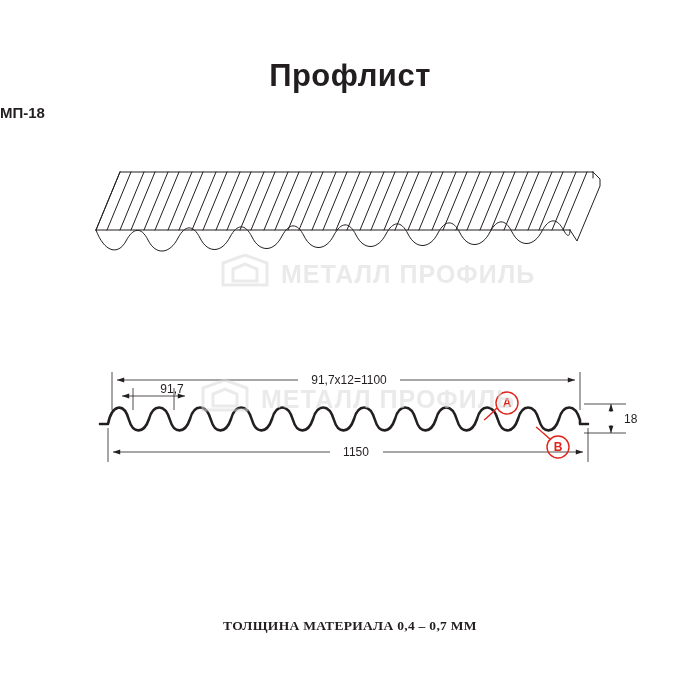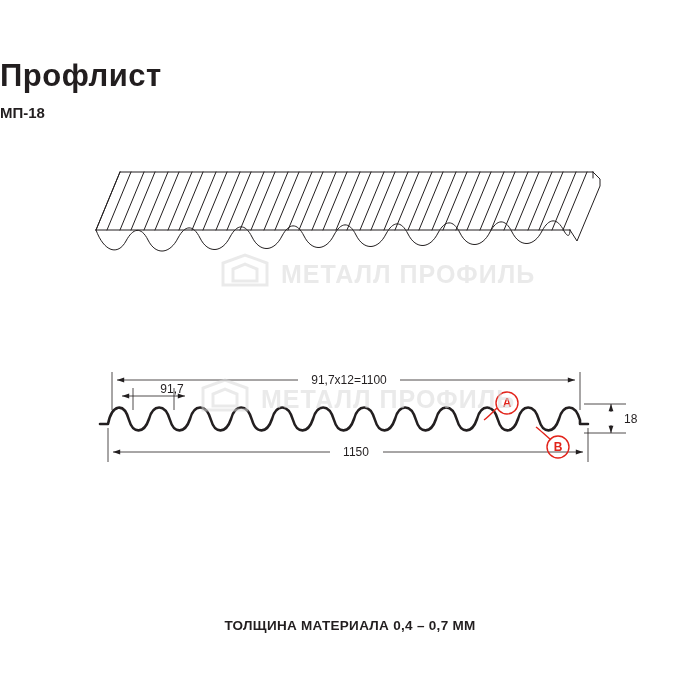--- a/index.html
+++ b/index.html
@@ -20,21 +20,21 @@
     inset: 0;
     width: 700px;
     height: 700px;
   }
   
   .title {
     position: absolute;
     top: 58px;
     left: 0;
     width: 700px;
-    text-align: left;
+    text-align: center;
     font-size: 31px;
     font-weight: bold;
     letter-spacing: 0.5px;
     color: #221e1f;
   }
   .subtitle {
     position: absolute;
     top: 104px;
     left: 0;
     width: 700px;
@@ -46,20 +46,21 @@
   .footer {
     position: absolute;
     top: 618px;
     left: 0;
     width: 700px;
     text-align: center;
     font-size: 13.5px;
     font-weight: bold;
     letter-spacing: 0.3px;
     color: #221e1f;
+    font-family: Liberation Serif, serif;
   }
   
   .layer {
     position: absolute;
     left: 0;
     top: 0;
   }
   .wm {
     position: absolute;
     pointer-events: none;

